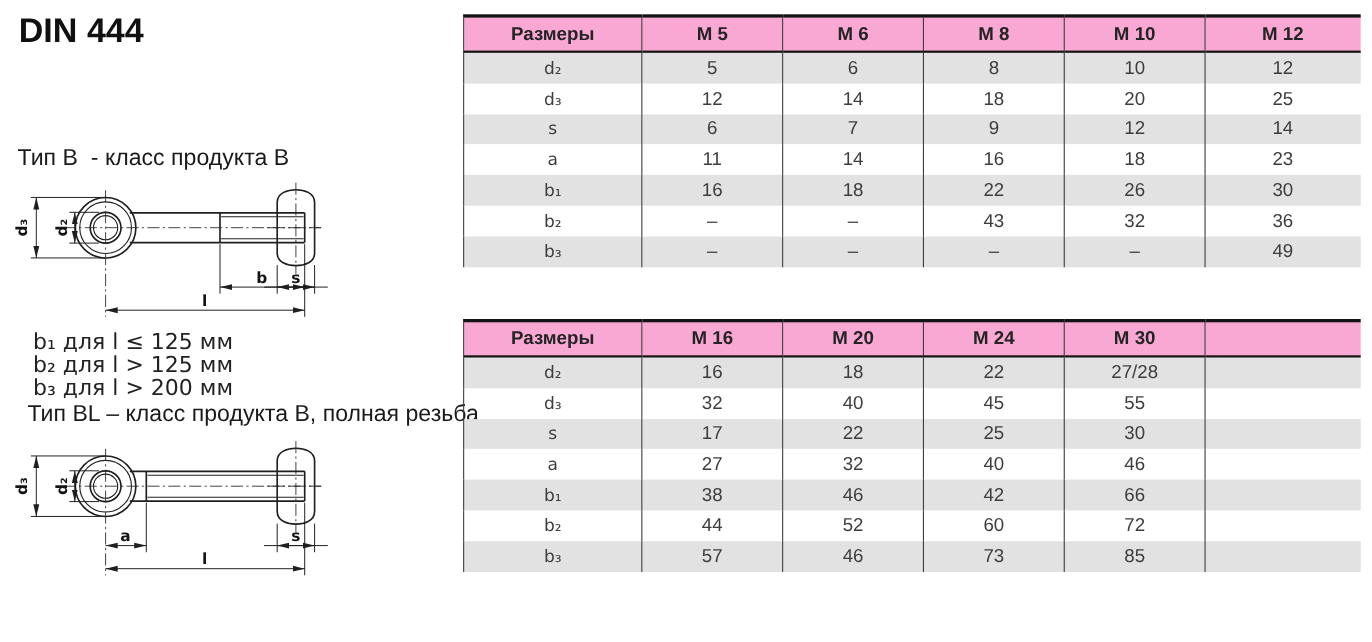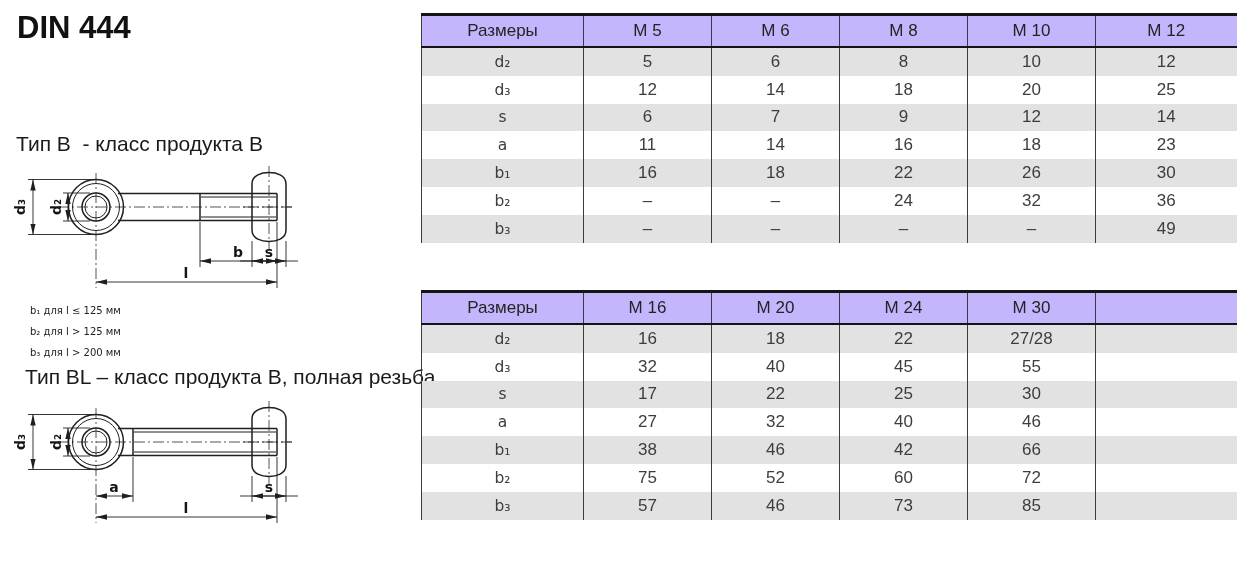--- a/index.html
+++ b/index.html
@@ -5,30 +5,30 @@
   html,body{margin:0;padding:0;background:#fff;}
   .canvas{position:relative;width:1247px;height:584px;background:#ffffff;overflow:hidden;
           font-family:"Liberation Sans",sans-serif;color:#1a1a1a;}
 
   
   .doc-title{position:absolute;left:17px;top:10px;font-size:31px;font-weight:700;color:#111;}
   .doc-subtitle{position:absolute;left:17px;top:76px;font-size:21px;color:#1a1a1a;}
   .type-caption{position:absolute;font-size:21px;color:#1a1a1a;white-space:pre;}
   .type-b{left:16px;top:132px;}
   .type-bl{left:14px;top:365px;margin-left:11px;}
-  .notes{position:absolute;left:30px;top:300px;font-size:10px;line-height:21px;color:#222;
+  .notes{position:absolute;left:30px;top:300px;font-size:20px;line-height:21px;color:#222;
          font-family:"DejaVu Sans",sans-serif;}
 
   
   table.dintable{position:absolute;left:421px;border-collapse:collapse;table-layout:fixed;
                  width:815px;font-family:"Liberation Sans",sans-serif;}
   .t1{top:13px;} .t2{top:290px;}
   .dintable th,.dintable td{padding:0;text-align:center;vertical-align:middle;
                             border-left:1px solid #3c3c3c;}
-  .dintable thead th{height:30px;background:#c4b5fd;font-weight:400;font-size:17px;color:#242424;
+  .dintable thead th{height:30px;background:#f9a8d4;font-weight:700;font-size:17px;color:#242424;
                      border-top:3px solid #141414;border-bottom:2px solid #141414;}
   .dintable tbody td{height:27.8px;font-size:17px;color:#3d3d3d;}
   .dintable tbody tr:nth-child(odd){background:#e2e2e2;}
   .dintable td.lbl,.dintable th.lbl{font-family:"DejaVu Sans",sans-serif;font-size:15.5px;}
 
   
   svg.drawing{position:absolute;left:10px;}
   .dwg1{top:161px;} .dwg2{top:396px;}
   svg .ol{stroke:#1f1f1f;stroke-width:1.5;fill:none;}
   svg .th{stroke:#1f1f1f;stroke-width:1;fill:none;}
@@ -229,21 +229,21 @@
         <td>16</td>
         <td>18</td>
         <td>22</td>
         <td>26</td>
         <td>30</td>
       </tr>
       <tr>
         <td class="lbl">b₂</td>
         <td>–</td>
         <td>–</td>
-        <td>24</td>
+        <td>43</td>
         <td>32</td>
         <td>36</td>
       </tr>
       <tr>
         <td class="lbl">b₃</td>
         <td>–</td>
         <td>–</td>
         <td>–</td>
         <td>–</td>
         <td>49</td>
@@ -306,21 +306,21 @@
       <tr>
         <td class="lbl">b₁</td>
         <td>38</td>
         <td>46</td>
         <td>42</td>
         <td>66</td>
         <td></td>
       </tr>
       <tr>
         <td class="lbl">b₂</td>
-        <td>75</td>
+        <td>44</td>
         <td>52</td>
         <td>60</td>
         <td>72</td>
         <td></td>
       </tr>
       <tr>
         <td class="lbl">b₃</td>
         <td>57</td>
         <td>46</td>
         <td>73</td>

